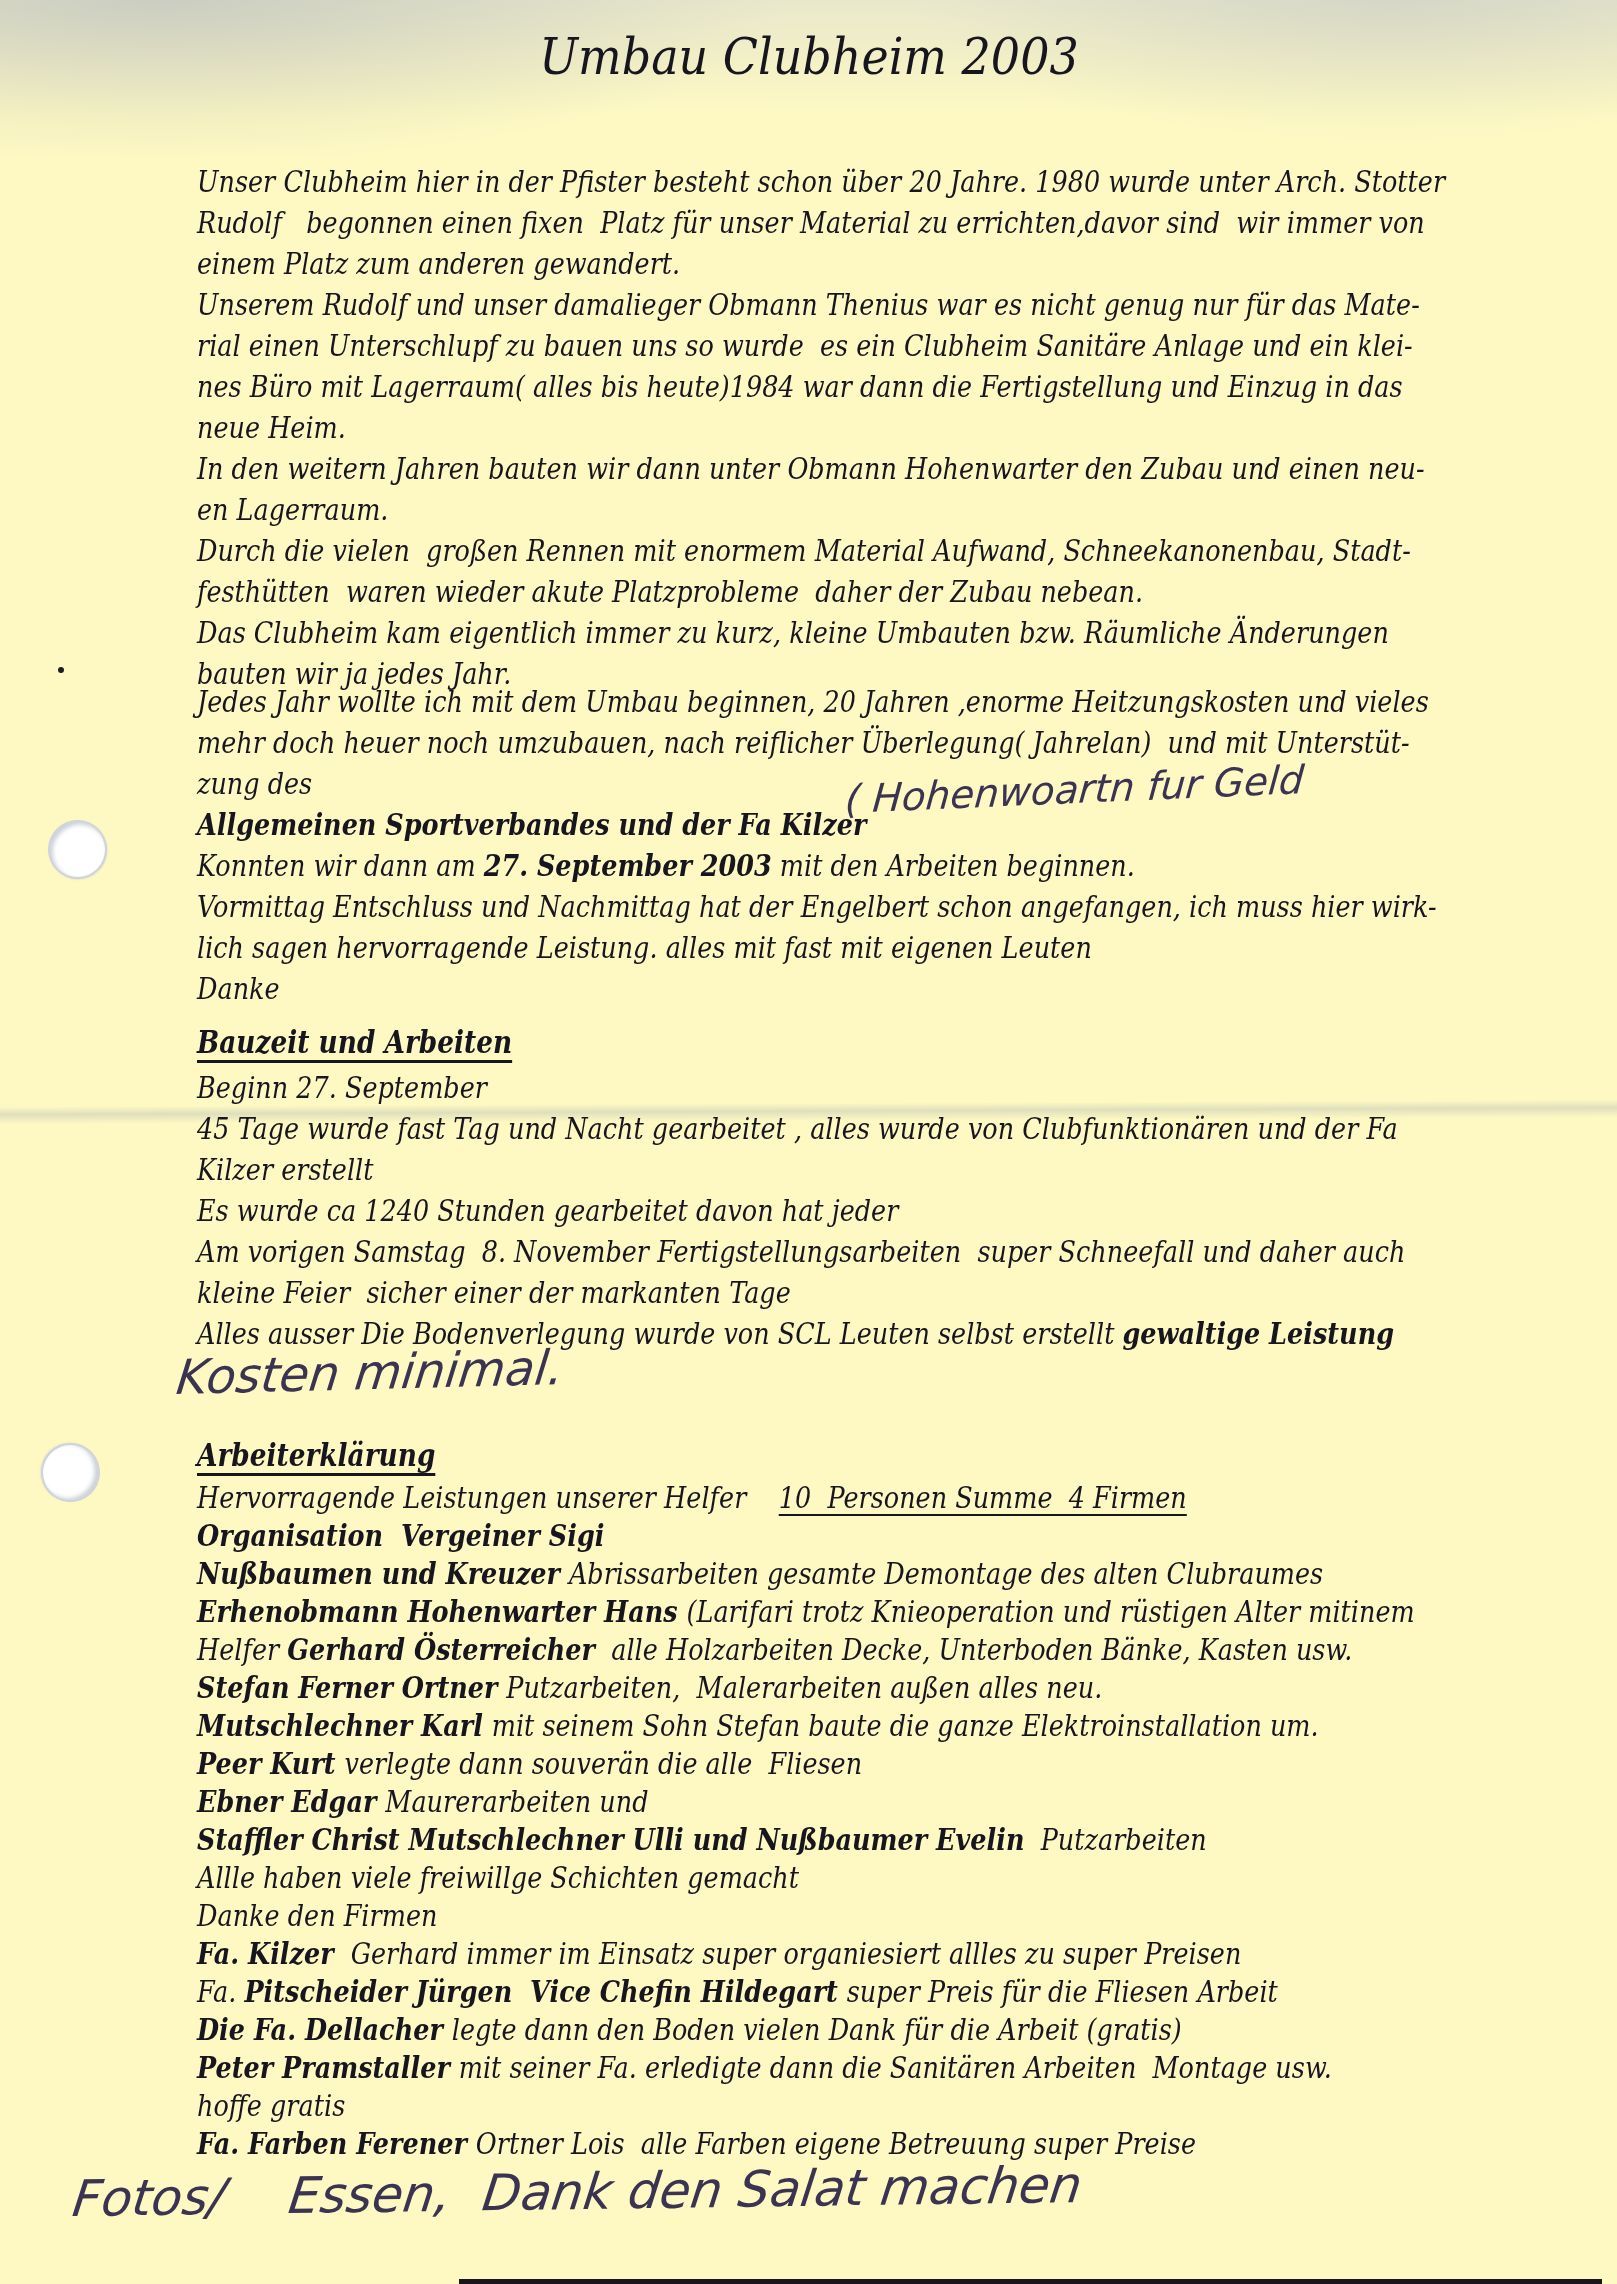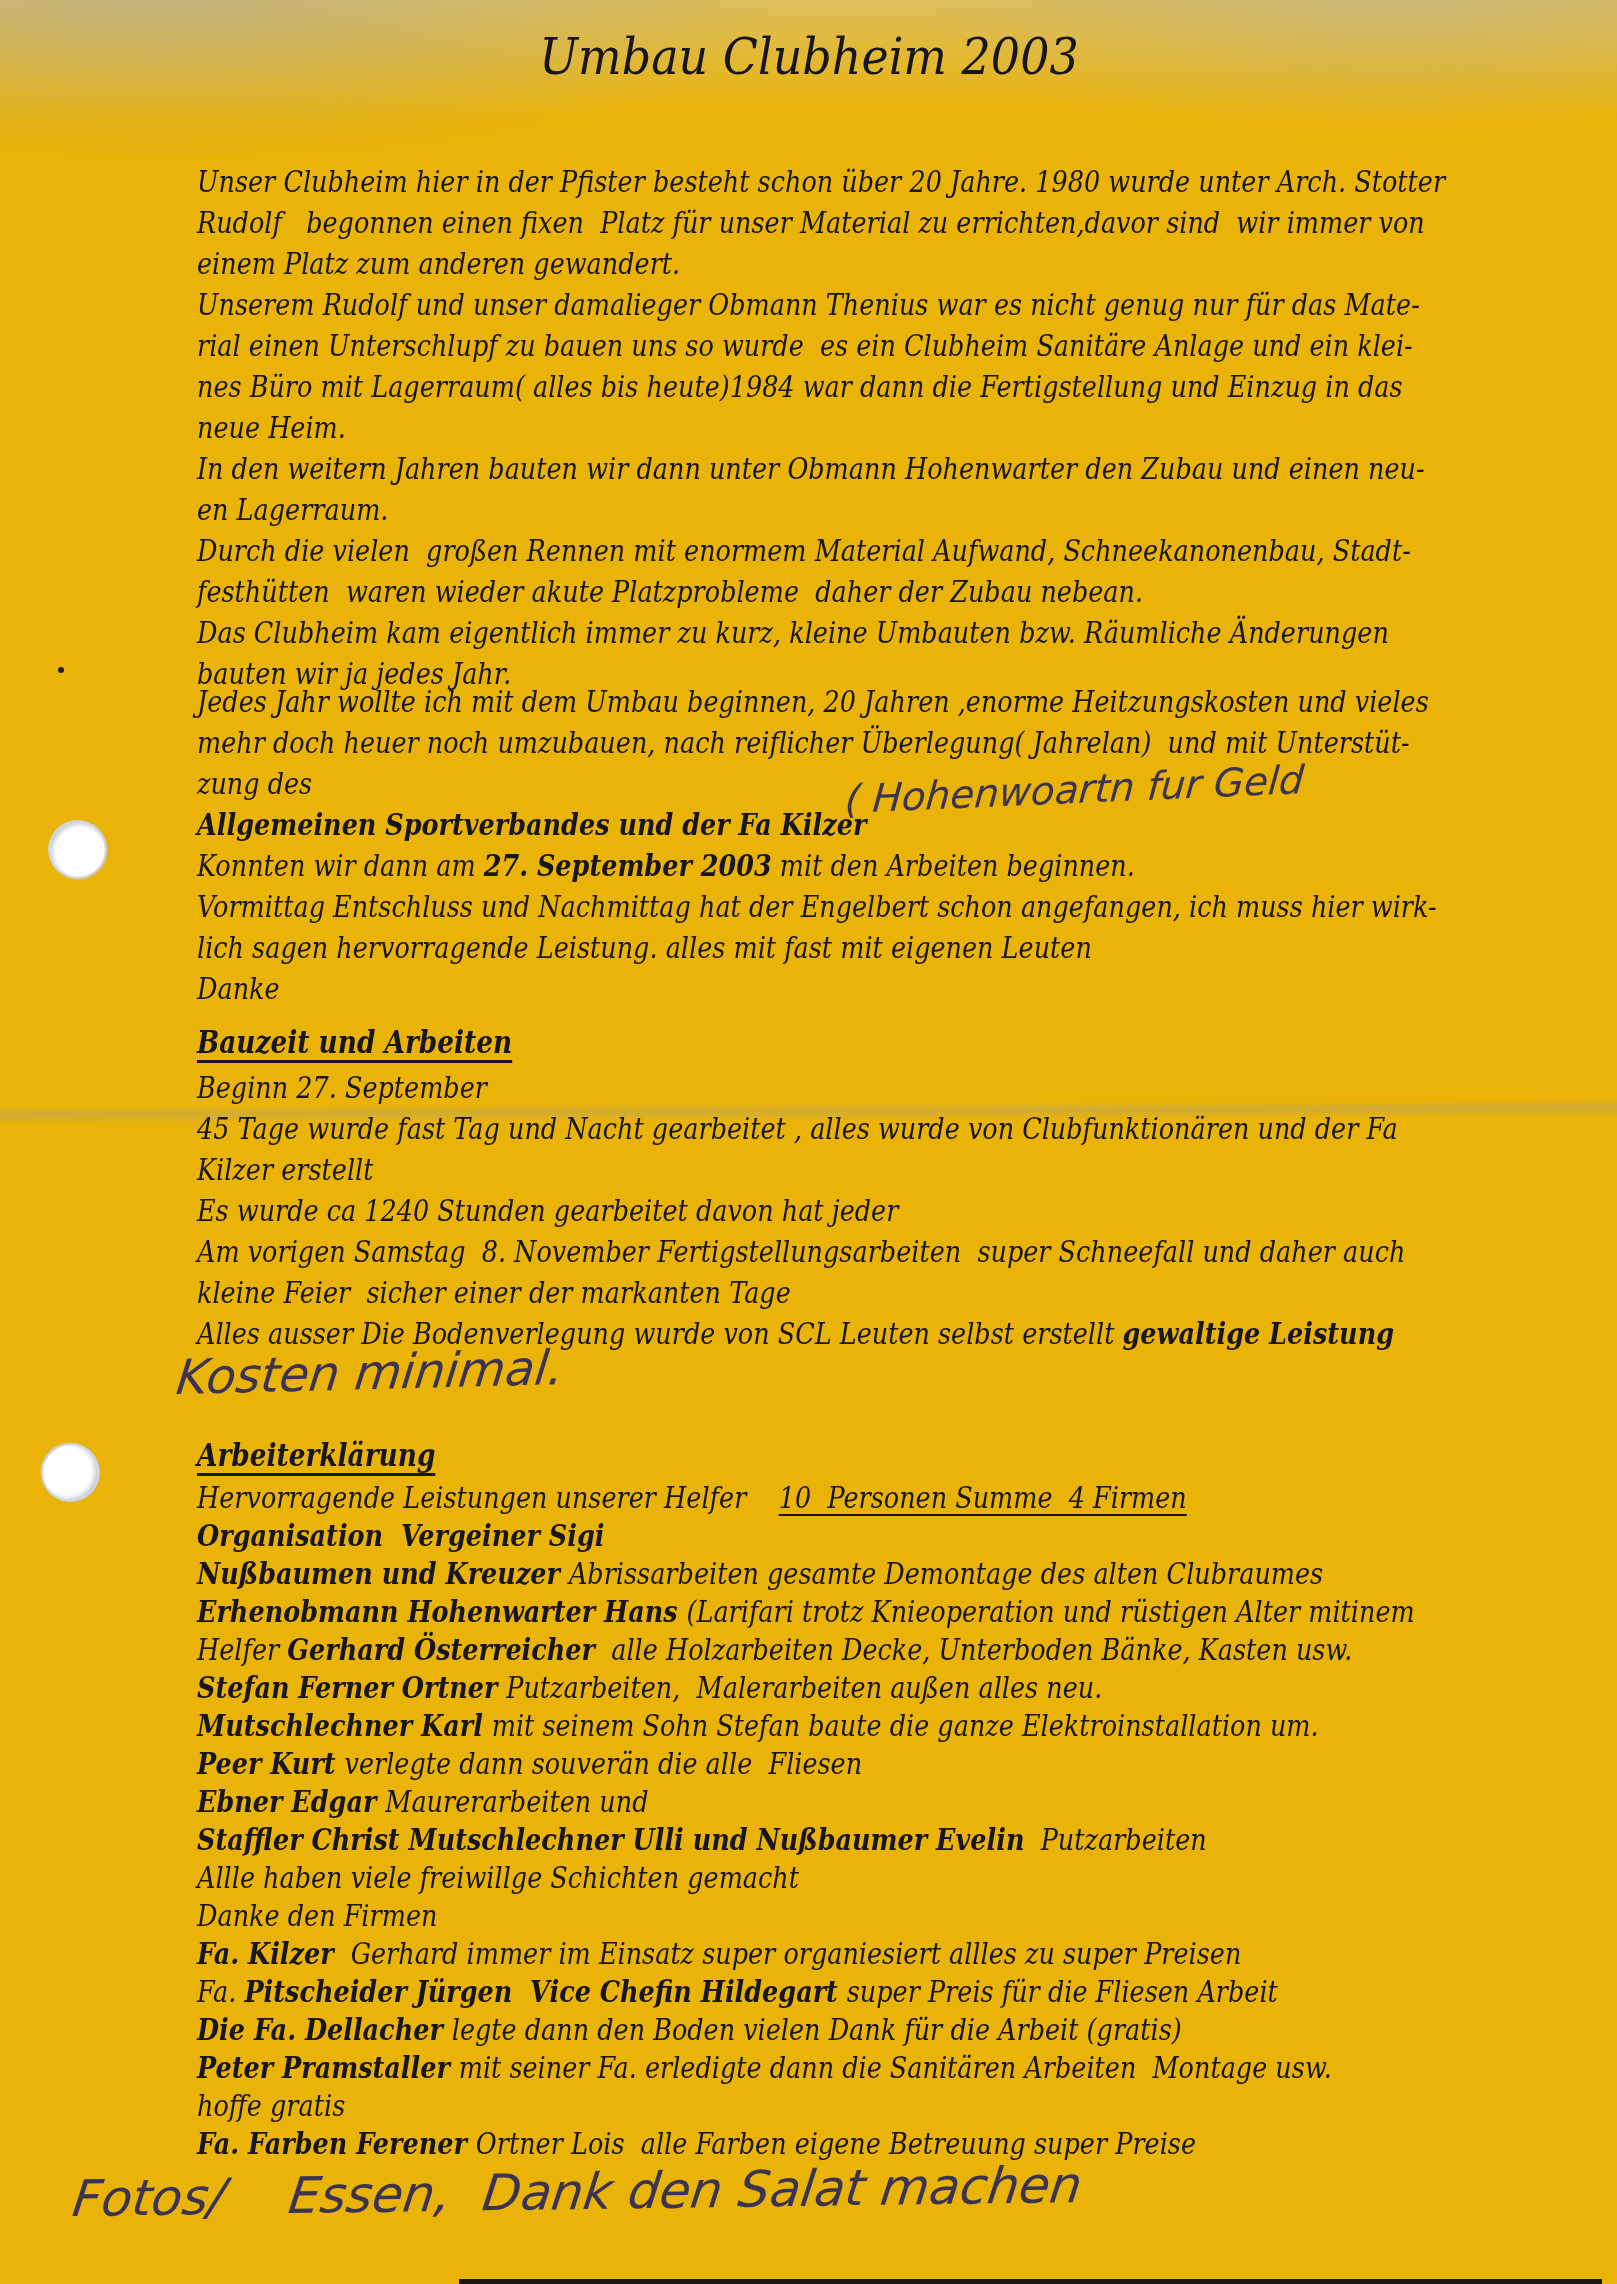--- a/index.html
+++ b/index.html
@@ -1,18 +1,18 @@
 <!DOCTYPE html>
 <html style="font-size:10.5px"><head>
 <meta charset="utf-8">
 <style>
   html,body { margin:0; padding:0; background:#ffffff; }
   .page {
     position:relative; width:1618px; height:2284px;
-    background:#eab308; overflow:hidden;
+    background:#fef9c3; overflow:hidden;
     font-family:"DejaVu Serif", serif; color:#17151d;
   }
   .top-shade {
     position:absolute; left:0; top:0; right:0; height:157px; pointer-events:none;
     background:
       radial-gradient(55% 150% at 10% 0%, rgba(158,165,178,0.40), rgba(255,255,255,0) 70%),
       radial-gradient(42% 130% at 86% 0%, rgba(168,175,188,0.30), rgba(255,255,255,0) 70%),
       linear-gradient(to bottom, rgba(200,206,216,0.40), rgba(255,255,255,0) 75%);
   }
   .title {

